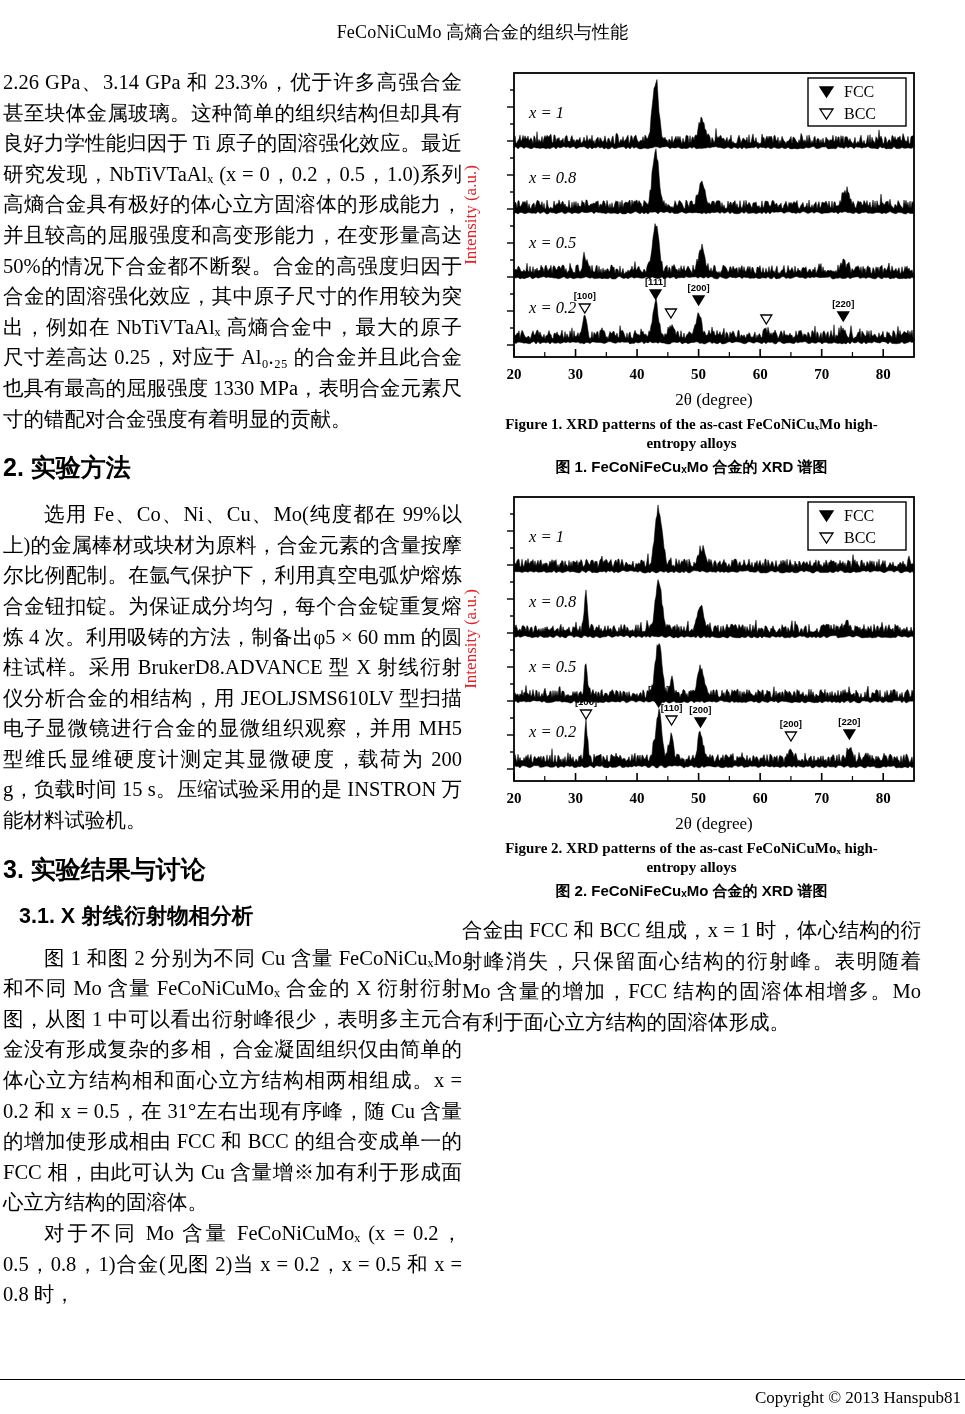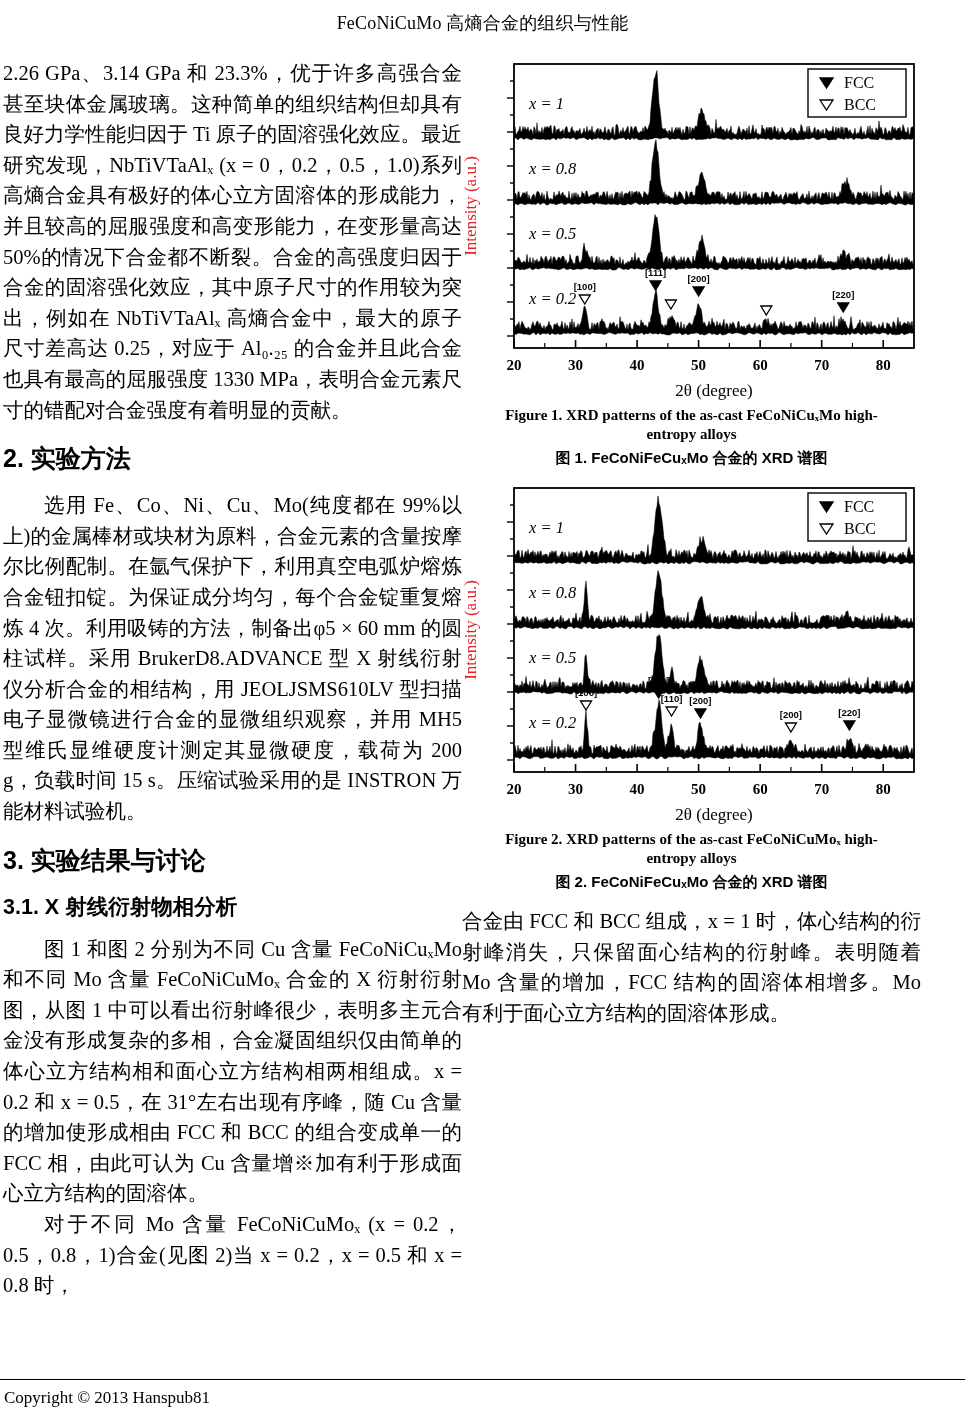--- a/index.html
+++ b/index.html
@@ -1,35 +1,35 @@
 <!DOCTYPE html>
 <html><head>
 <meta charset="utf-8">
 <style>
   html,body{margin:0;padding:0;}
   body{
     width:965px;height:1414px;position:relative;overflow:hidden;
     background:#ffffff;color:#000;
     font-family:"Liberation Serif",serif;
   }
-  .page-header{text-align:center;padding-top:11px;font-size:18px;letter-spacing:0.2px;}
+  .page-header{text-align:center;padding-top:20px;font-size:18px;letter-spacing:0.2px;}
   .columns{display:flex;padding:0 3px;margin-top:23px;}
   .col{width:459px;}
   p.body{font-size:20.5px;line-height:30.6px;text-align:justify;margin:0;word-break:break-word;}
   p.indent{text-indent:2em;}
   h2.sec{font-family:"Liberation Sans",sans-serif;font-size:25px;font-weight:bold;margin:17px 0 15px 0;}
-  h3.subsec{font-family:"Liberation Sans",sans-serif;font-size:21.5px;font-weight:bold;margin:15px 0 13px 0;}
+  h3.subsec{font-family:"Liberation Sans",sans-serif;font-size:21.5px;font-weight:bold;margin:15px 0 13px 16px;}
   figure{margin:0 0 6px 0;}
   figure svg{display:block;}
   figcaption{text-align:center;font-weight:bold;margin-top:6px;margin-bottom:14px;}
   .cap-en{font-size:15px;line-height:19px;font-family:"Liberation Serif",serif;padding:0 30px;}
   .cap-zh{font-size:15px;margin-top:5px;font-family:"Liberation Sans",sans-serif;}
   .page-footer{
     position:absolute;left:0;right:0;bottom:6px;padding:8px 4px 0 4px;
-    border-top:1.6px solid #000;display:flex;justify-content:flex-start;
+    border-top:1.6px solid #000;display:flex;justify-content:flex-end;
     font-size:17px;
   }
   
   .tick{font:bold 15px "Liberation Serif",serif;fill:#000;}
   .axis-label{font:17px "Liberation Serif",serif;fill:#000;}
   .ylabel{font:17px "Liberation Serif",serif;}
   .series-label{font:italic 16.5px "Liberation Serif",serif;fill:#000;}
   .legend-text{font:16px "Liberation Serif",serif;fill:#000;}
   .ann{font:bold 9.5px "Liberation Sans",sans-serif;fill:#000;}
 </style>

